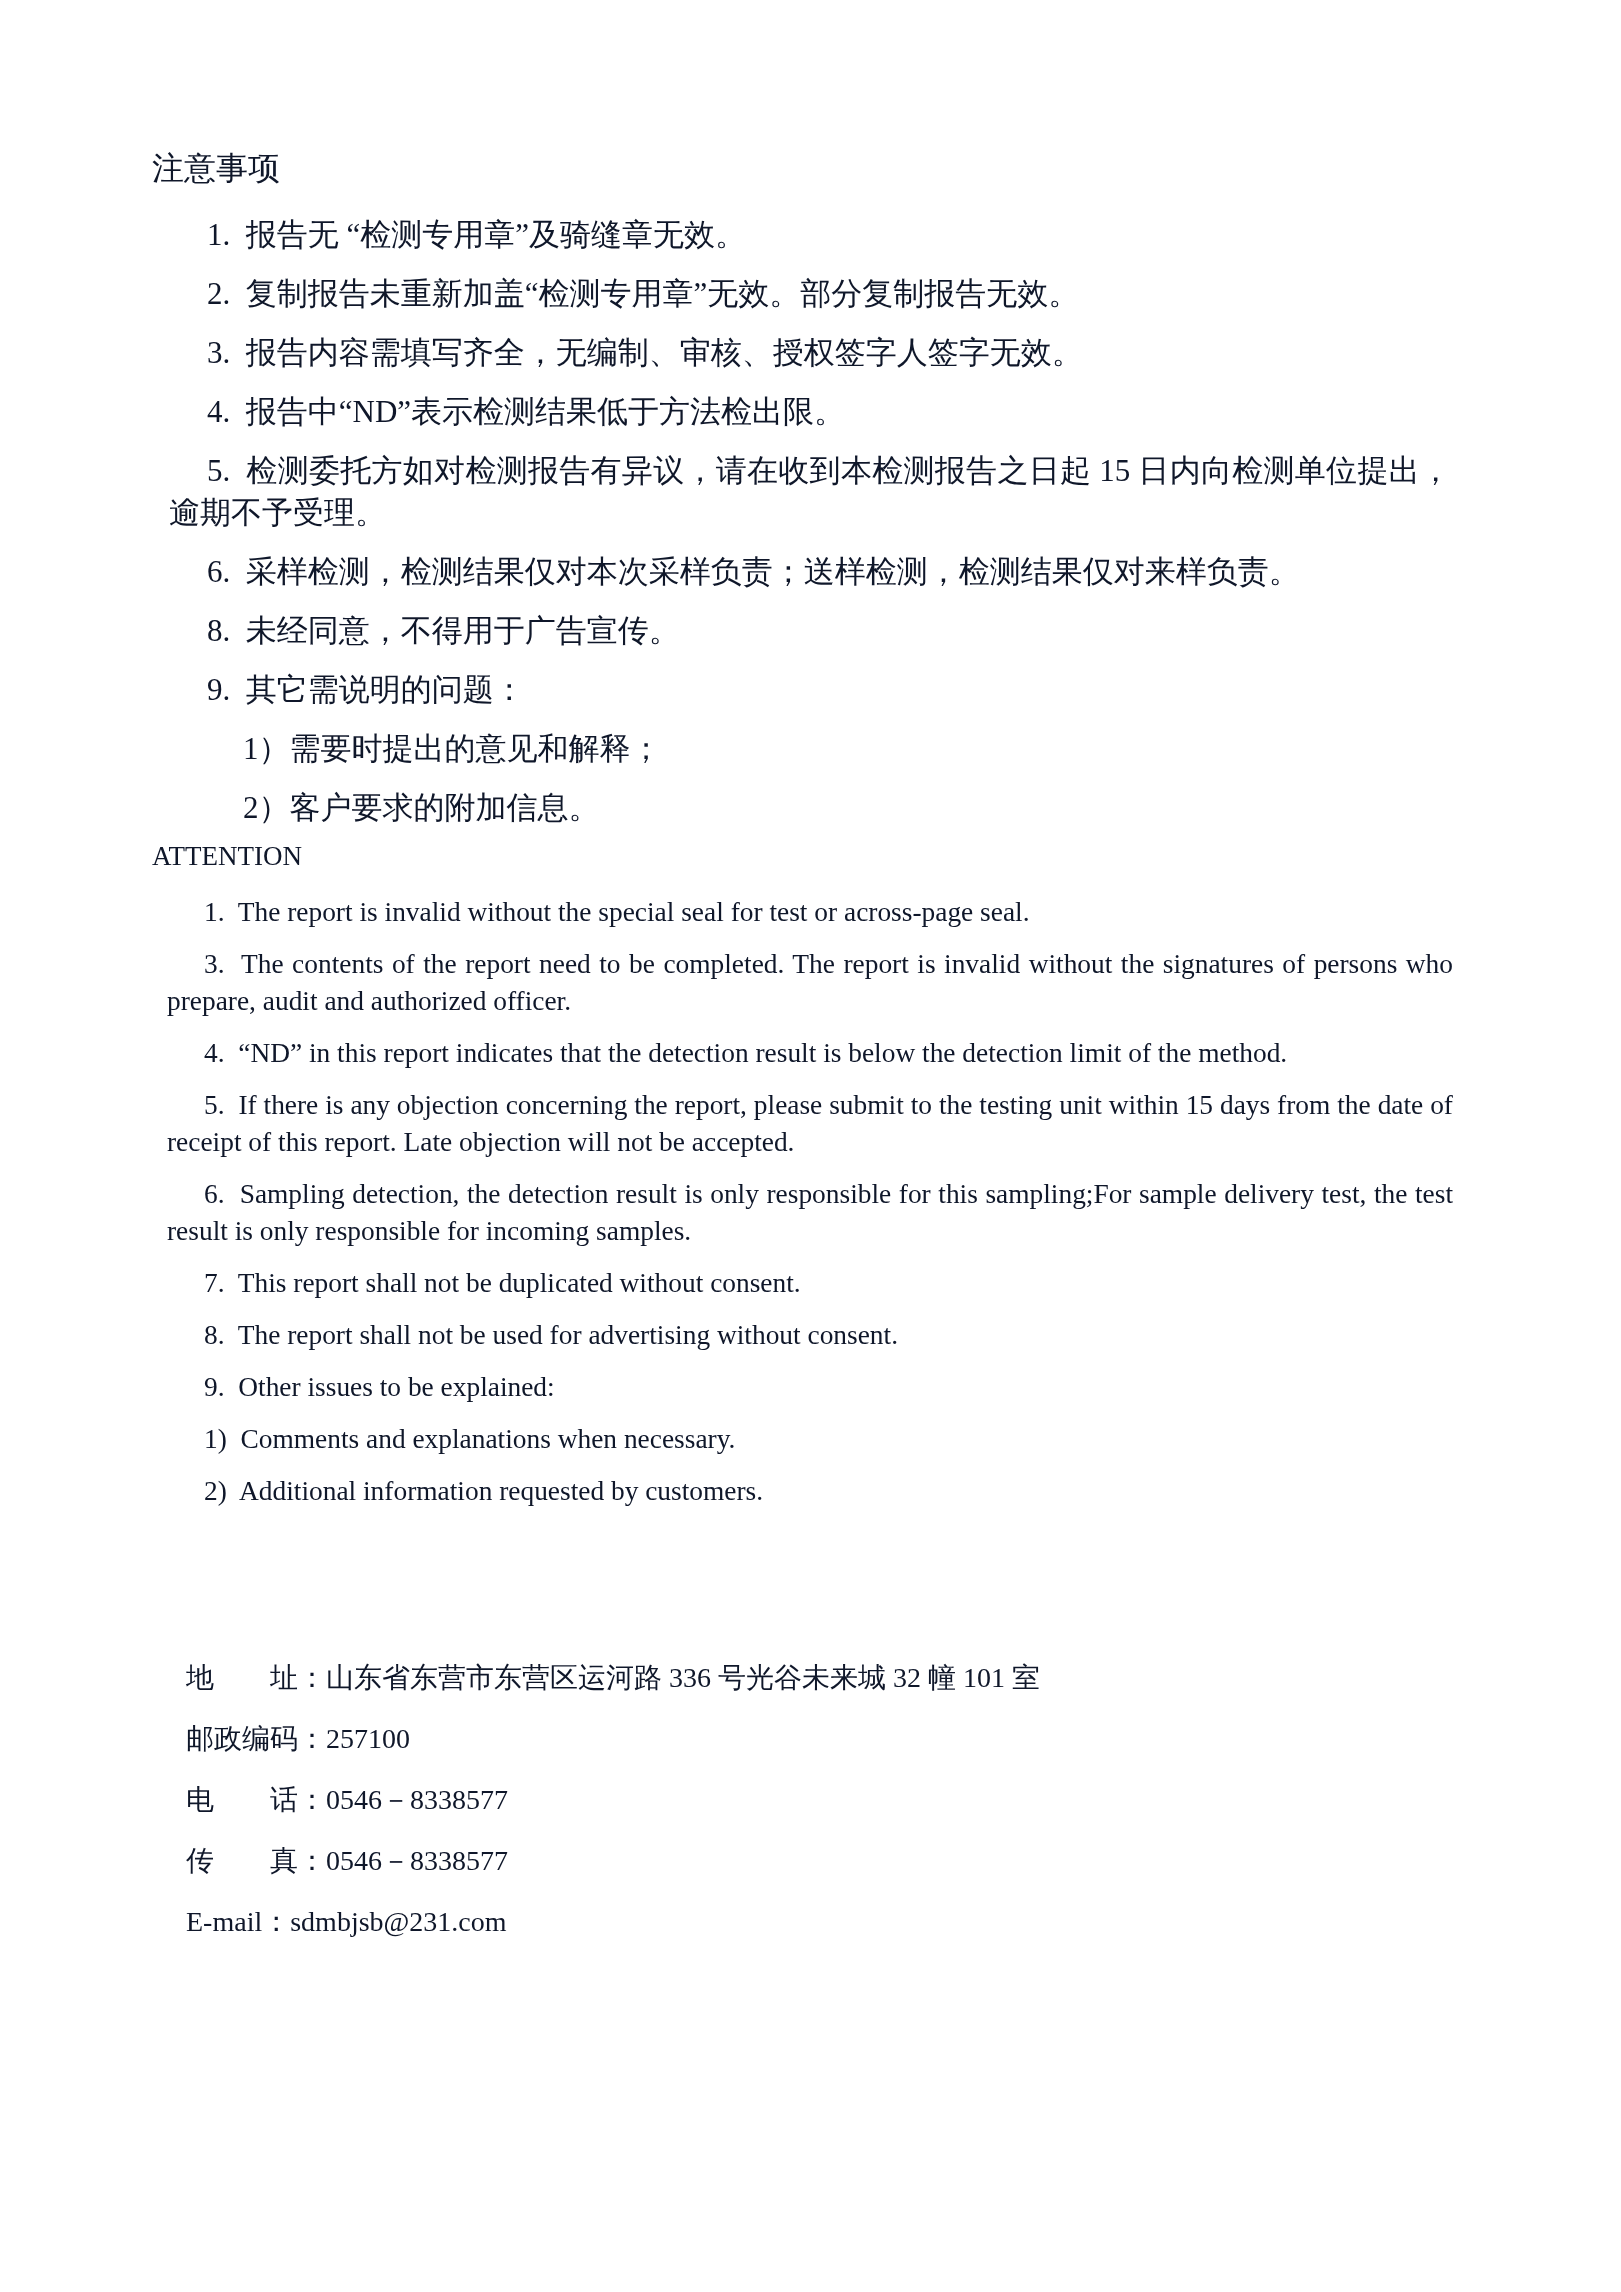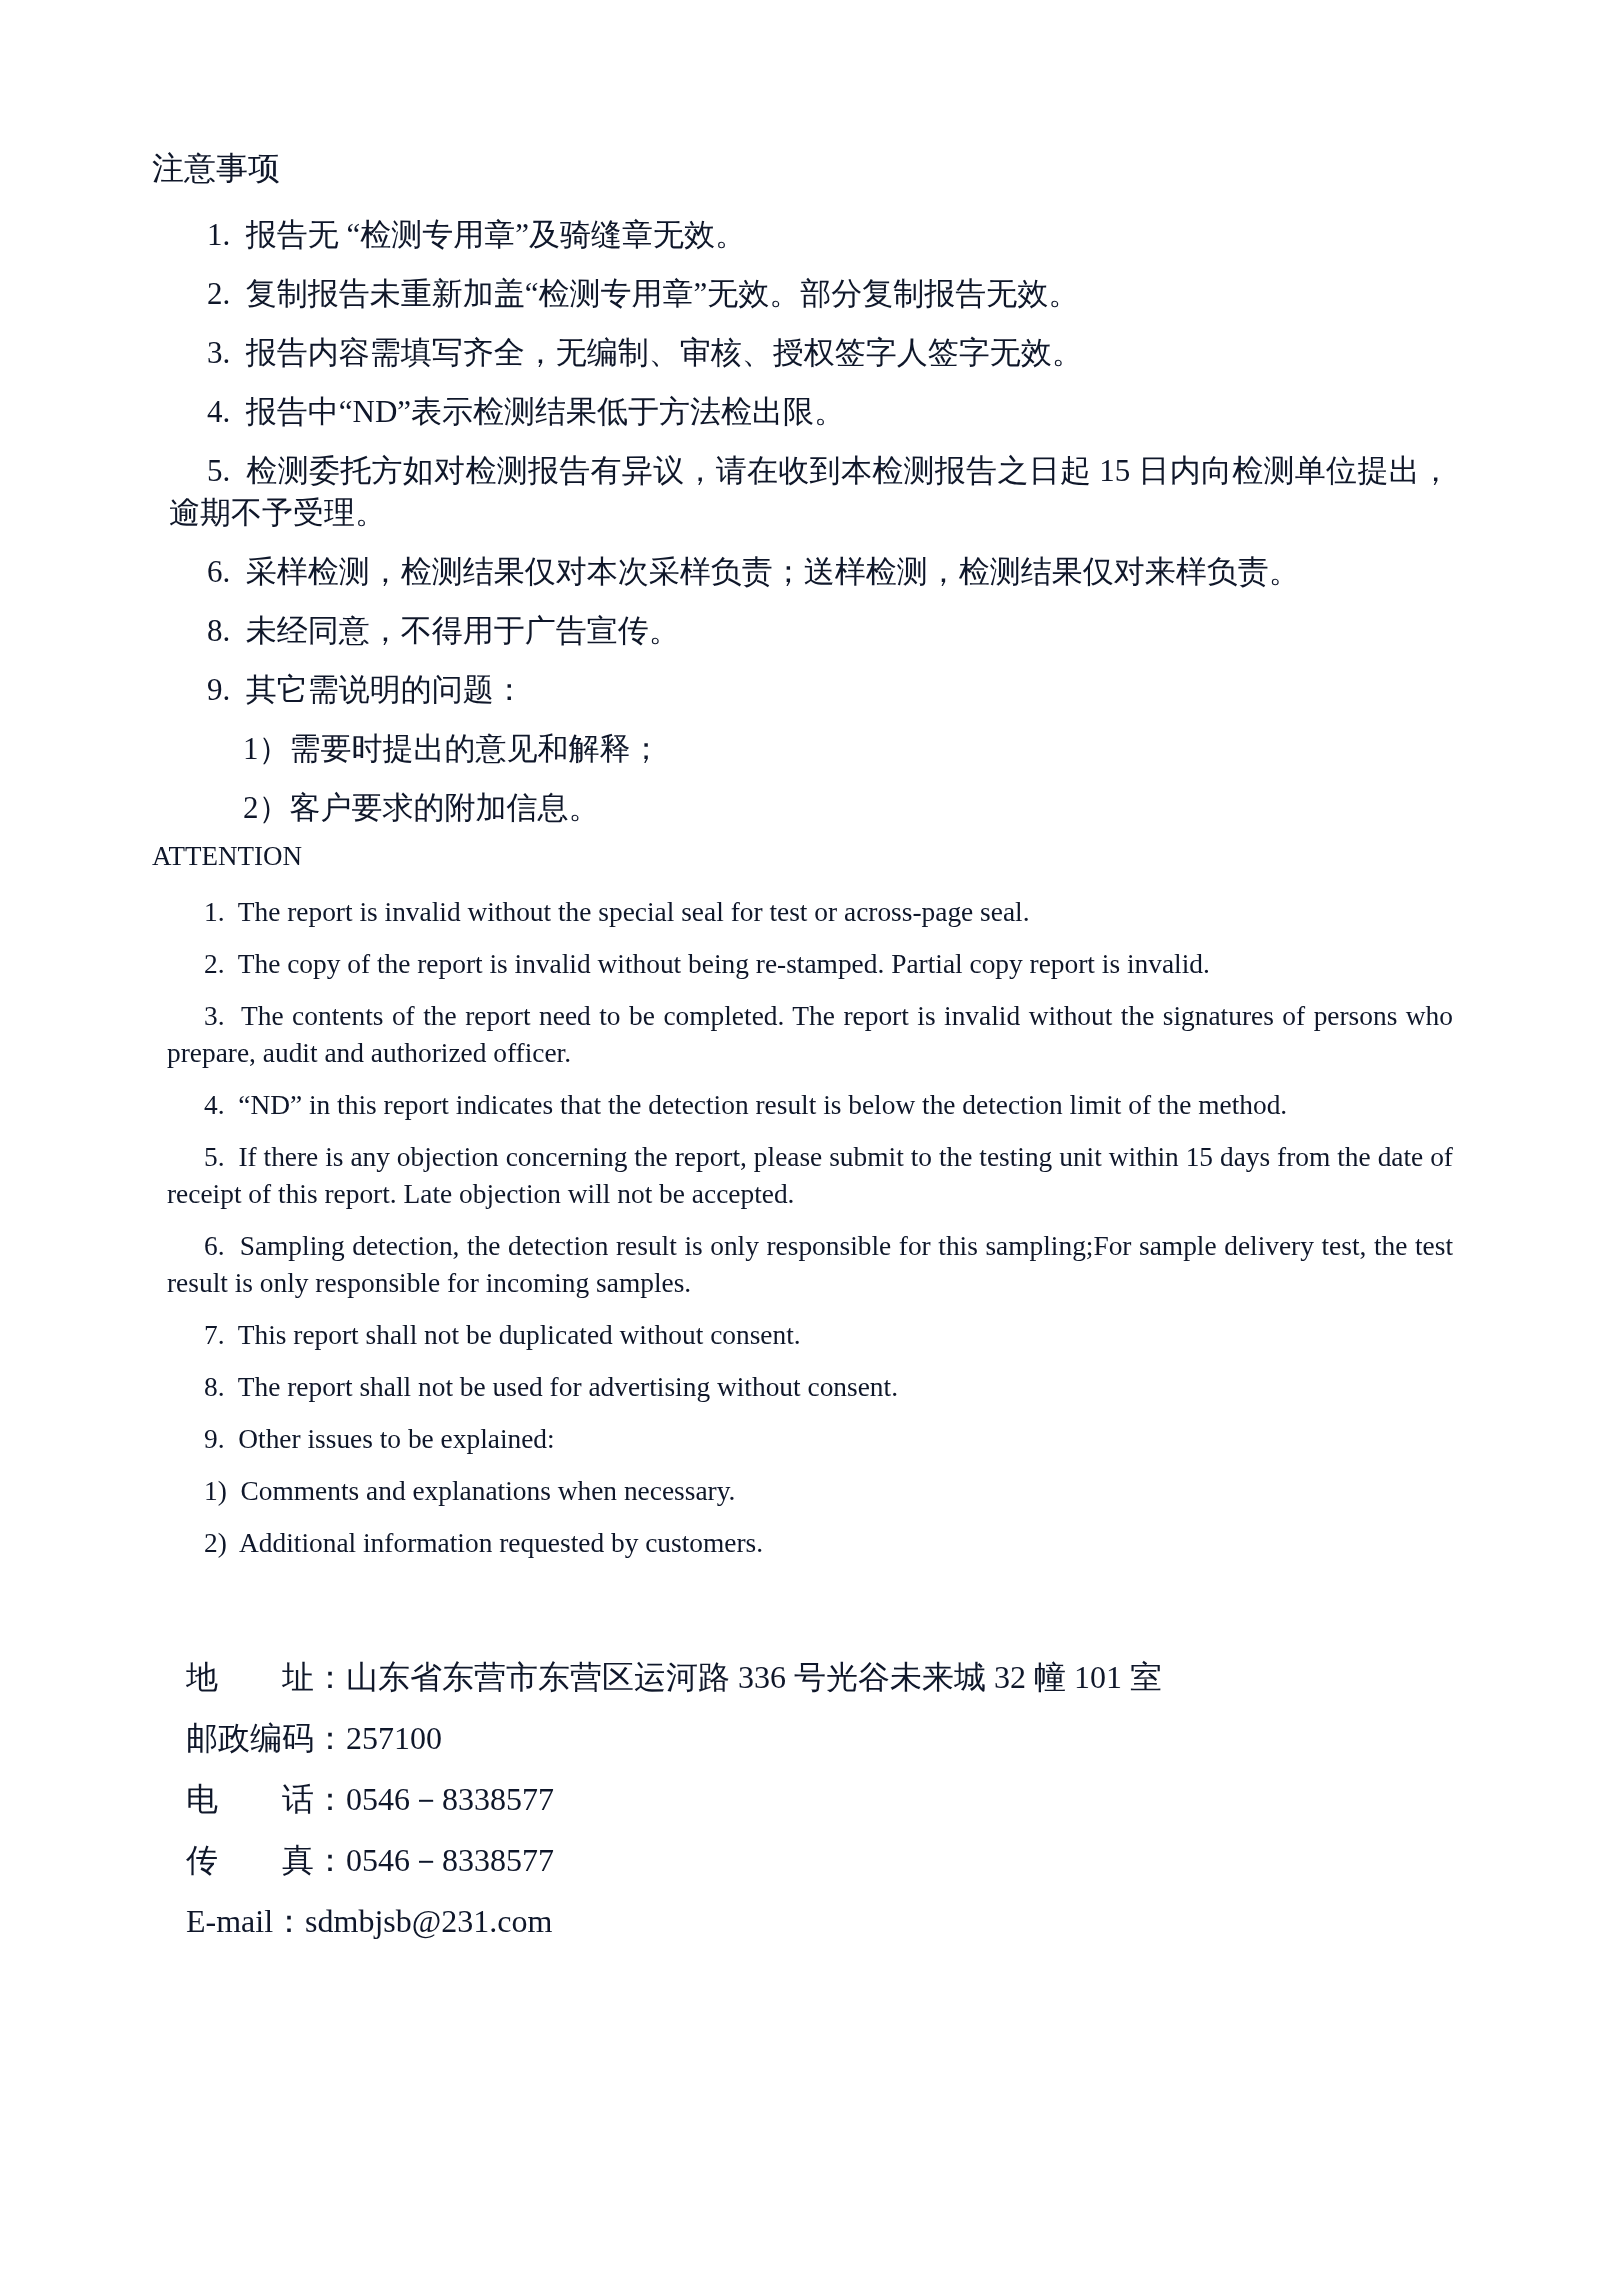--- a/index.html
+++ b/index.html
@@ -53,21 +53,21 @@
     margin: 15px;
     text-indent: 37px;
     text-align: justify;
   }
 
   
   .section-contact {
     position: absolute;
     left: 186px;
     top: 1658px;
-    font-size: 32px;
+    font-size: 28px;
   }
   .contact-row {
     height: 61px;
     line-height: 39px;
     white-space: nowrap;
   }
   .contact-row .label { display: inline-block; }
   .contact-row .value { display: inline; }
 </style>
 </head>
@@ -85,21 +85,20 @@
     <p>6.&nbsp; 采样检测，检测结果仅对本次采样负责；送样检测，检测结果仅对来样负责。</p>
     <p>8.&nbsp; 未经同意，不得用于广告宣传。</p>
     <p>9.&nbsp; 其它需说明的问题：</p>
     <p class="sub">1）需要时提出的意见和解释；</p>
     <p class="sub">2）客户要求的附加信息。</p>
   </section>
 
   <section class="section-en">
     <h2>ATTENTION</h2>
     <p>1.&nbsp; The report is invalid without the special seal for test or across-page seal.</p>
-    <p>2.&nbsp; The copy of the report is invalid without being re-stamped. Partial copy report is invalid.</p>
     <p>3.&nbsp; The contents of the report need to be completed. The report is invalid without the signatures of persons who prepare, audit and authorized officer.</p>
     <p>4.&nbsp; “ND” in this report indicates that the detection result is below the detection limit of the method.</p>
     <p>5.&nbsp; If there is any objection concerning the report, please submit to the testing unit within 15 days from the date of receipt of this report. Late objection will not be accepted.</p>
     <p>6.&nbsp; Sampling detection, the detection result is only responsible for this sampling;For sample delivery test, the test result is only responsible for incoming samples.</p>
     <p>7.&nbsp; This report shall not be duplicated without consent.</p>
     <p>8.&nbsp; The report shall not be used for advertising without consent.</p>
     <p>9.&nbsp; Other issues to be explained:</p>
     <p>1)&nbsp; Comments and explanations when necessary.</p>
     <p>2)&nbsp; Additional information requested by customers.</p>
   </section>

